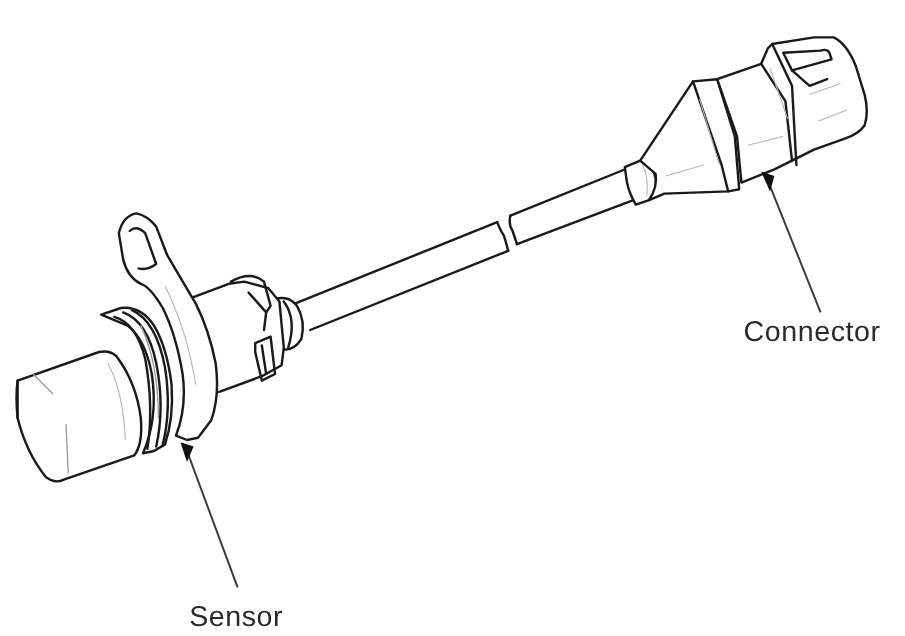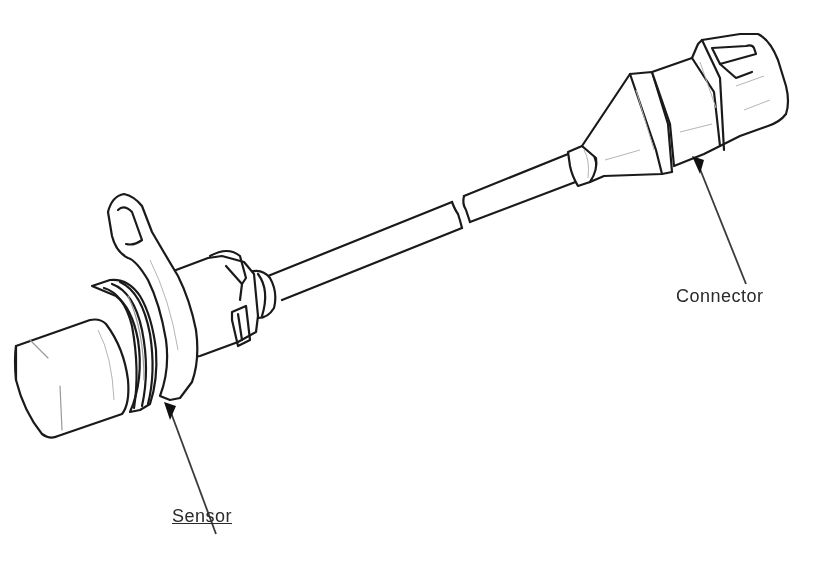--- a/index.html
+++ b/index.html
@@ -7,21 +7,21 @@
     #diagram { position: absolute; left: 0; top: 0; width: 823px; height: 578px; }
     .ln { fill: none; stroke: #1a1a1a; stroke-width: 2.2; stroke-linejoin: round; stroke-linecap: round; }
     .lnf { fill: #ffffff; stroke: #1a1a1a; stroke-width: 2.2; stroke-linejoin: round; stroke-linecap: round; }
     .thin { fill: none; stroke: #9a9a9a; stroke-width: 1.2; stroke-linecap: round; }
     .shade { fill: none; stroke: #b5b5b5; stroke-width: 1; }
     .leader { fill: none; stroke: #3a3a3a; stroke-width: 1.8; }
     .arrow { fill: #111111; }
     .label {
       position: absolute;
       font-family: "Liberation Sans", sans-serif;
-      font-size: 18px;
+      font-size: 26px;
       color: #2a2a2a;
       letter-spacing: 0.5px;
       white-space: nowrap;
     }
   </style>
 </head>
 <body>
 
 <svg id="diagram" viewBox="0 0 823 578" xmlns="http://www.w3.org/2000/svg">
 
@@ -93,13 +93,13 @@
     <line class="leader" x1="170" y1="410" x2="216" y2="534"></line>
     <polygon class="arrow" points="164,402 176,406 170,420"></polygon>
   </g>
   <g>
     <line class="leader" x1="698" y1="164" x2="746" y2="284"></line>
     <polygon class="arrow" points="692,156 704,160 700,174"></polygon>
   </g>
 </svg>
 
 <div class="label" style="left:676px; top:286px;">Connector</div>
-<div class="label" style="left:172px; top:506px;text-decoration:underline;">Sensor</div>
+<div class="label" style="left:172px; top:545px;">Sensor</div>
 
 </body></html>

